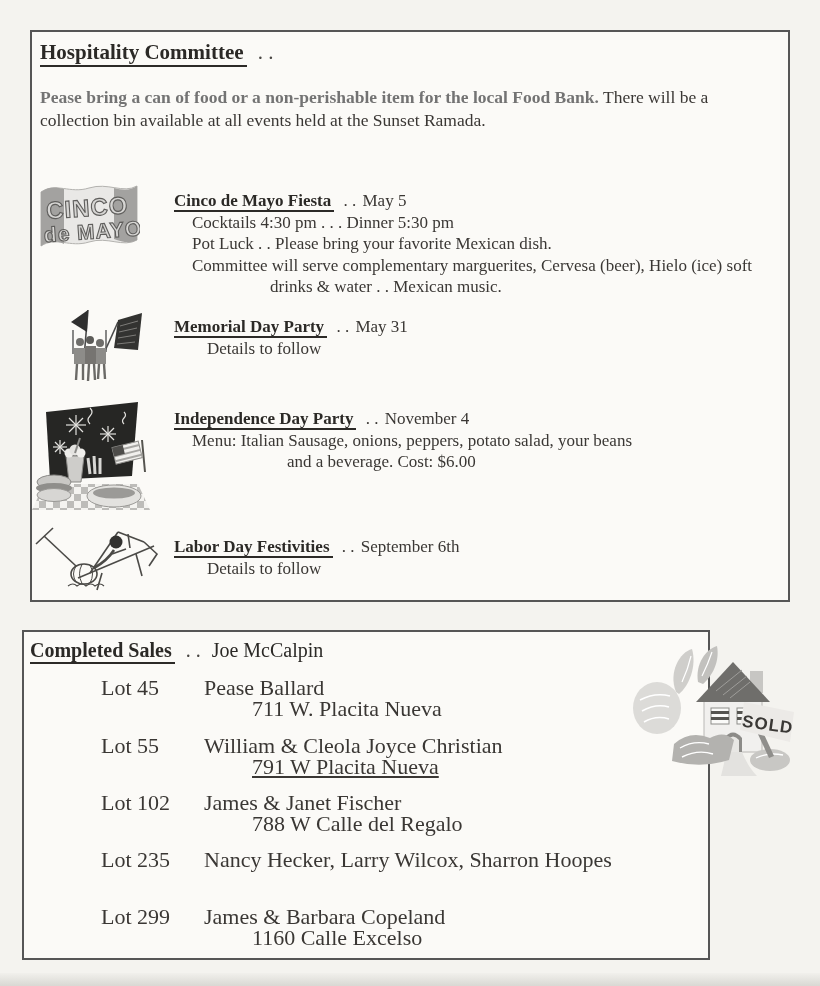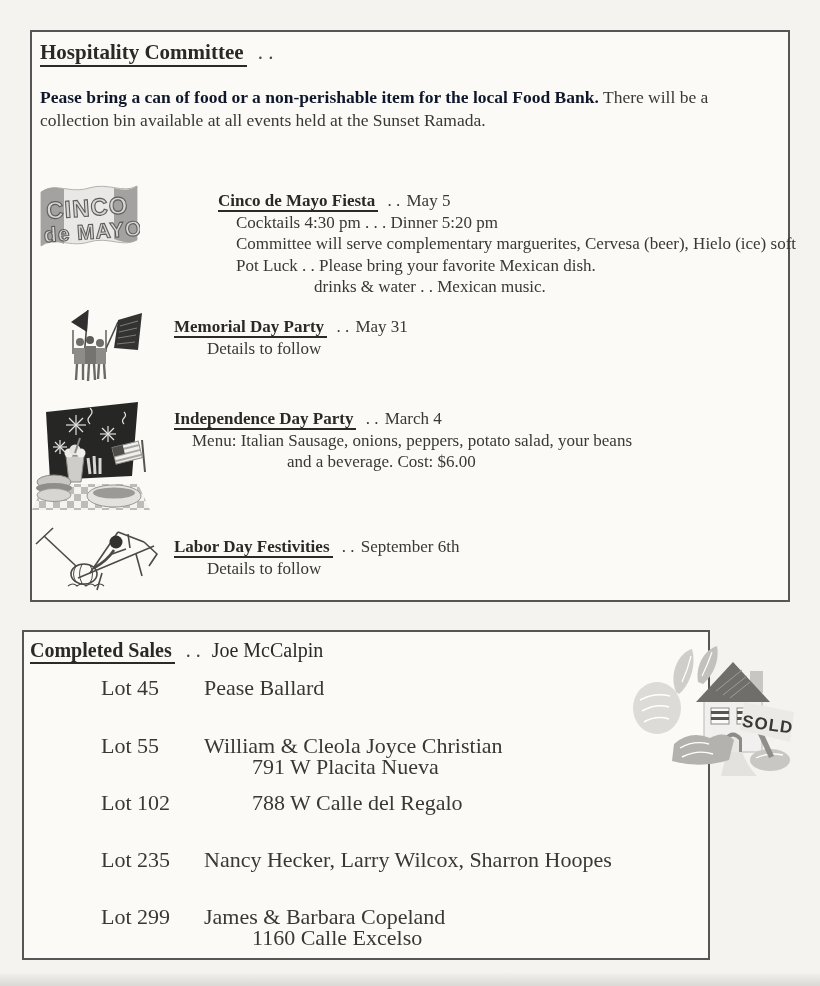--- a/index.html
+++ b/index.html
@@ -28,21 +28,21 @@
   }
   .underlined { border-bottom: 2px solid #2c2a27; padding-bottom: 1px; padding-right: 3px; }
   .dots { font-weight: normal; color: #4a4744; margin: 0 2px 0 6px; }
   .title-suffix { font-weight: normal; margin-left: 4px; }
 
   .notice {
     position: absolute;
     left: 38px; top: 84px; width: 738px;
     font-size: 17.5px; line-height: 1.32;
   }
-  .notice .lead { font-weight: bold; color: #0f172a; }
+  .notice .lead { font-weight: bold; color: #737373; }
 
   .icon { position: absolute; }
 
   .event {
     position: absolute;
     font-size: 17px;
     line-height: 21.5px;
     white-space: nowrap;
   }
   .event-title {
@@ -93,29 +93,29 @@
   <svg class="icon" style="left:6px; top:146px;" width="102" height="88" viewBox="0 0 102 88">
     <path d="M3,14 C18,4 32,16 51,10 C70,4 85,16 99,8 L99,62 C85,70 70,58 51,64 C32,70 18,58 3,68 Z" fill="#e9e8e6" stroke="#b3b2af" stroke-width="1"></path>
     <path d="M3,14 C11,8 18,9 26,11 L26,66 C18,62 11,62 3,68 Z" fill="#a3a2a0"></path>
     <path d="M76,10 C84,12 92,13 99,8 L99,62 C92,66 84,64 76,61 Z" fill="#a3a2a0"></path>
     <g font-family="Liberation Sans, sans-serif" font-weight="bold" text-anchor="middle" fill="#d6d5d3" stroke="#5f5e5c" stroke-width="1.1" transform="rotate(-4 51 40)">
       <text x="50" y="38" font-size="24" letter-spacing="1">CINCO</text>
       <text x="54" y="61" font-size="21" letter-spacing="1">de MAYO</text>
     </g>
   </svg>
 
-  <div class="event" style="left:142px; top:158px;margin-left:44px;">
+  <div class="event" style="left:142px; top:158px;">
     <div>
       <span class="event-title">Cinco de Mayo Fiesta</span>
       <span class="event-dots">. .</span>
       <span class="event-date">May 5</span>
     </div>
-    <div class="ind-a">Cocktails 4:30 pm . . . Dinner 5:20 pm</div>
+    <div class="ind-a">Cocktails 4:30 pm . . . Dinner 5:30 pm</div>
+    <div class="ind-a">Pot Luck . . Please bring your favorite Mexican dish.</div>
     <div class="ind-a">Committee will serve complementary marguerites,  Cervesa (beer), Hielo (ice) soft</div>
-    <div class="ind-a">Pot Luck . . Please bring your favorite Mexican dish.</div>
     <div class="ind-b">drinks &amp; water . . Mexican music.</div>
   </div>
 
   <svg class="icon" style="left:22px; top:268px;" width="92" height="98" viewBox="0 0 92 98">
     <line x1="34" y1="10" x2="29" y2="70" stroke="#4a4a4a" stroke-width="1.6"></line>
     <polygon points="34,10 17,22 33,32" fill="#2f2f2f"></polygon>
     <line x1="64" y1="22" x2="46" y2="62" stroke="#4a4a4a" stroke-width="1.6"></line>
     <polygon points="64,20 88,13 84,50 60,48" fill="#333331"></polygon>
     <path d="M66,26 L84,21 M65,32 L83,28 M64,38 L82,35 M63,44 L81,42" stroke="#7c7b78" stroke-width="1" fill="none"></path>
     <line x1="19" y1="30" x2="19" y2="54" stroke="#555" stroke-width="1.4"></line>
@@ -197,21 +197,21 @@
     <ellipse cx="22" cy="92" rx="18" ry="5" fill="#8f8e8b"></ellipse>
     <ellipse cx="22" cy="99" rx="17" ry="6.5" fill="#d7d6d3" stroke="#9a9996"></ellipse>
     <ellipse cx="82" cy="100" rx="27" ry="11" fill="#e3e2df" stroke="#9a9996"></ellipse>
     <ellipse cx="82" cy="97" rx="21" ry="5.5" fill="#9b9a97"></ellipse>
   </svg>
 
   <div class="event" style="left:142px; top:376px;">
     <div>
       <span class="event-title">Independence Day Party</span>
       <span class="event-dots">. .</span>
-      <span class="event-date">March 4</span>
+      <span class="event-date">November 4</span>
     </div>
     <div class="ind-a">Menu:  Italian Sausage, onions, peppers, potato salad, your beans</div>
     <div class="ind-d">and a beverage. Cost:    $6.00</div>
   </div>
 
   <svg class="icon" style="left:0px; top:488px;" width="130" height="76" viewBox="0 0 130 76">
     <g fill="none" stroke="#4b4a47" stroke-width="1.6">
       <line x1="12" y1="16" x2="44" y2="46"></line>
       <line x1="4" y1="24" x2="21" y2="8"></line>
       <ellipse cx="52" cy="54" rx="13" ry="10"></ellipse>
@@ -274,34 +274,36 @@
     <path d="M126,114 q12,-6 27,-3" stroke="#ffffff" stroke-width="1.3" fill="none"></path>
     <polygon points="132,86 144,112 139,114 127,88" fill="#8f8e8b"></polygon>
     <polygon points="114,58 164,68 160,98 110,86" fill="#eceae7"></polygon>
     <text x="137" y="86" font-family="Liberation Sans, sans-serif" font-size="17" font-weight="bold" fill="#3a3835" text-anchor="middle" letter-spacing="1" transform="rotate(8 137 86)">SOLD</text>
   </svg>
 
   <div class="sale-row" style="top:46px;">
     <span class="sale-lot">Lot 45</span>
     <span>
       <span style="display:block;">Pease Ballard</span>
+      <span class="sale-addr" style="display:block;">711 W. Placita Nueva</span>
     </span>
   </div>
 
   <div class="sale-row" style="top:104px;">
     <span class="sale-lot">Lot 55</span>
     <span>
       <span style="display:block;">William &amp; Cleola Joyce Christian</span>
-      <span class="sale-addr" style="display:block;">791 W Placita Nueva</span>
+      <span class="sale-addr" style="display:block;text-decoration:underline;">791 W Placita Nueva</span>
     </span>
   </div>
 
   <div class="sale-row" style="top:161px;">
     <span class="sale-lot">Lot 102</span>
     <span>
+      <span style="display:block;">James &amp; Janet Fischer</span>
       <span class="sale-addr" style="display:block;">788 W Calle del Regalo</span>
     </span>
   </div>
 
   <div class="sale-row" style="top:218px;">
     <span class="sale-lot">Lot 235</span>
     <span>
       <span style="display:block;">Nancy Hecker, Larry Wilcox, Sharron Hoopes</span>
     </span>
   </div>

